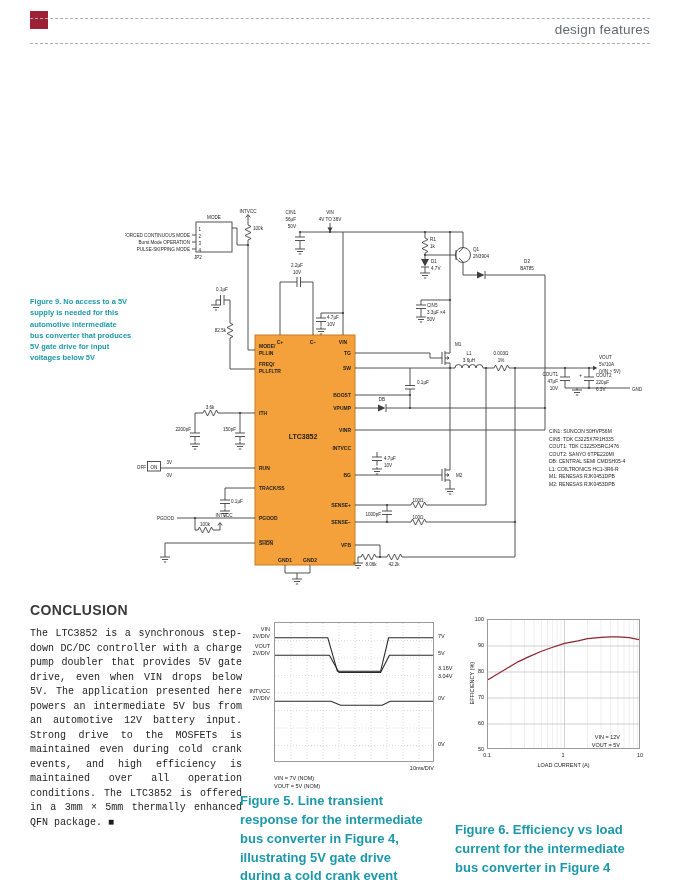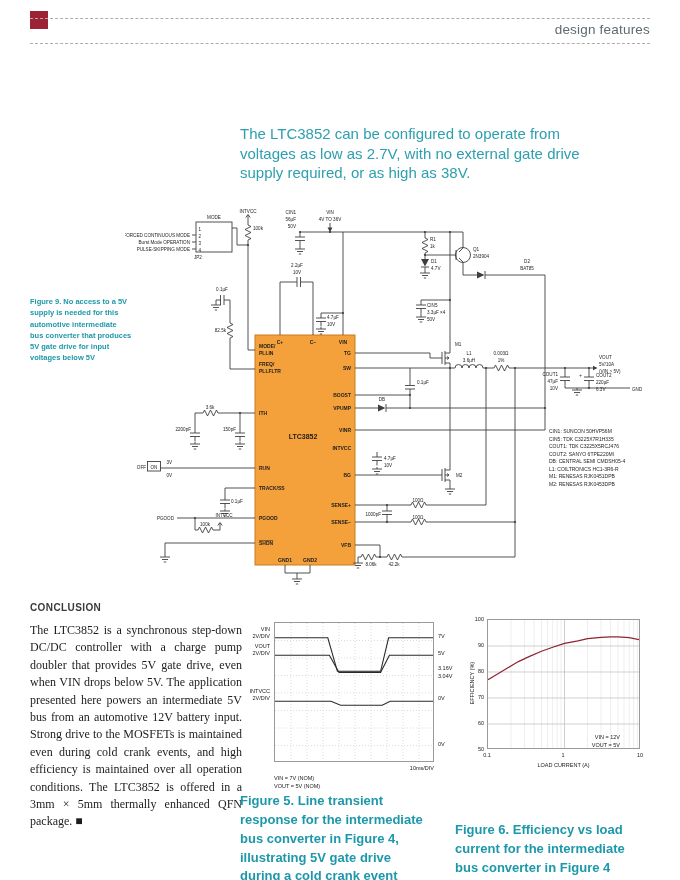--- a/index.html
+++ b/index.html
@@ -4,22 +4,22 @@
 <style>
 *{margin:0;padding:0;box-sizing:border-box}
 body{background:#e9e9e9;font-family:"Liberation Sans",sans-serif}
 .page{position:relative;width:680px;height:880px;background:#ffffff;margin:0 auto;overflow:hidden}
 .rule{position:absolute;left:30px;right:30px;border-top:1px dashed #adadad}
 .sq{position:absolute;left:30px;top:11px;width:18px;height:18px;background:#9d2235}
 .hdr{position:absolute;right:30px;top:22px;font-size:13.5px;color:#5e6a70;letter-spacing:.2px}
 .pq{position:absolute;left:240px;top:124px;width:355px;font-size:15px;line-height:1.3;color:#2d9fae}
 .f4cap{position:absolute;left:30px;top:296px;width:102px;font-size:7.5px;font-weight:700;line-height:1.5;color:#1d98aa}
 .concl{position:absolute;left:30px;top:602px;width:212px}
-.concl h3{font-size:10px;letter-spacing:.4px;color:#3a3a3a;margin-bottom:9px}
-.concl p{font-family:Liberation Serif, serif;font-size:12px;line-height:1.45;color:#1c1c1c;text-align:justify}
+.concl h3{font-size:14px;letter-spacing:.4px;color:#3a3a3a;margin-bottom:9px}
+.concl p{font-family:Liberation Mono, monospace;font-size:10px;line-height:1.45;color:#1c1c1c;text-align:justify}
 .figcap{position:absolute;font-size:13px;font-weight:700;line-height:1.45;color:#1d98aa}
 .fig{position:absolute;font-size:5.5px;color:#222}
 .fig span{position:absolute;display:block;line-height:1.15}
 .ftr{position:absolute;left:30px;right:30px;top:843px;border-top:1px dashed #adadad;padding-top:5px;text-align:right;font-size:7.5px;color:#8a8a8a}
 .ftr .iss{color:#1d98aa;font-weight:700}
 .ftr .pg{color:#333;font-weight:700}
 svg.sch{position:absolute;left:125px;top:205px}
 .sch text{font-family:"Liberation Sans",sans-serif;fill:#1e1e1e;font-size:5px}
 .sch .t46{font-size:4.6px}
 .sch .t45{font-size:4.5px}
@@ -30,21 +30,20 @@
 </head>
 <body>
 
 <div class="page">
 
   <div class="sq"></div>
   <div class="rule" style="top:18px"></div>
   <div class="hdr">design features</div>
   <div class="rule" style="top:43px"></div>
 
-  <div class="pq">The LTC3852 can be configured to operate from voltages as low as 2.7V, with no external gate drive supply required, or as high as 38V.</div>
 
   <div class="f4cap">Figure 9. No access to a 5V supply is needed for this automotive intermediate bus converter that produces 5V gate drive for input voltages below 5V</div>
 
   <svg class="sch" width="545" height="400" viewBox="0 0 545 400">
     <defs>
       <g id="resv">
           <path d="M0,0 v3 l3,1.5 l-6,3 l6,3 l-6,3 l6,3 l-3,1.5 v2" fill="none"></path>
         </g>
       <g id="resh">
           <path d="M0,0 h3 l1.5,-3 l3,6 l3,-6 l3,6 l3,-6 l1.5,3 h2" fill="none"></path>

